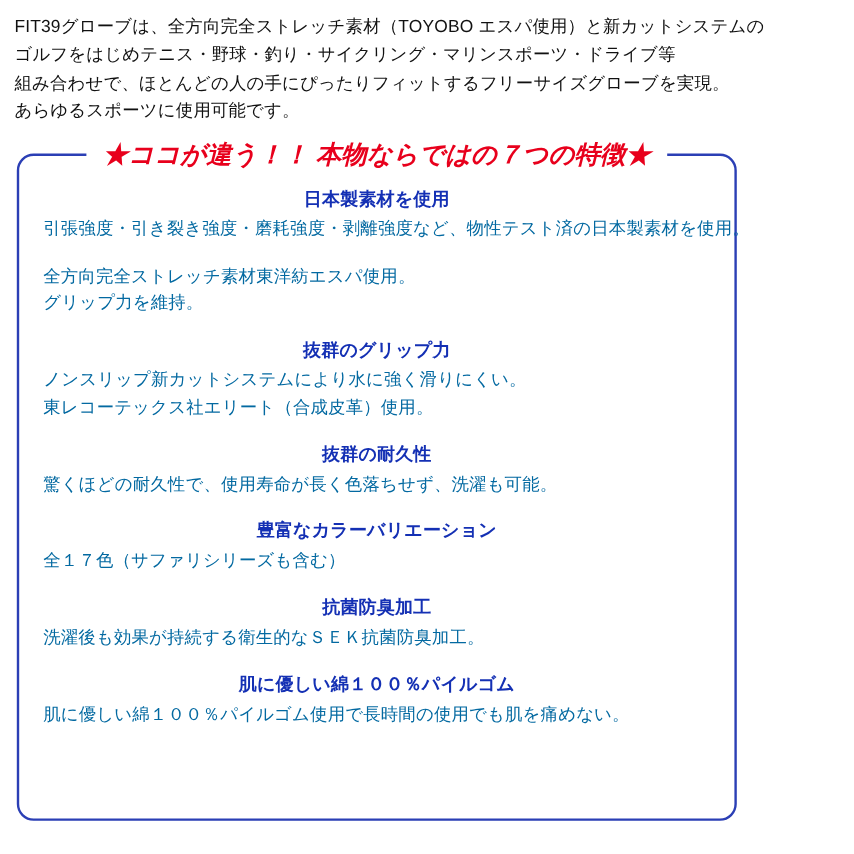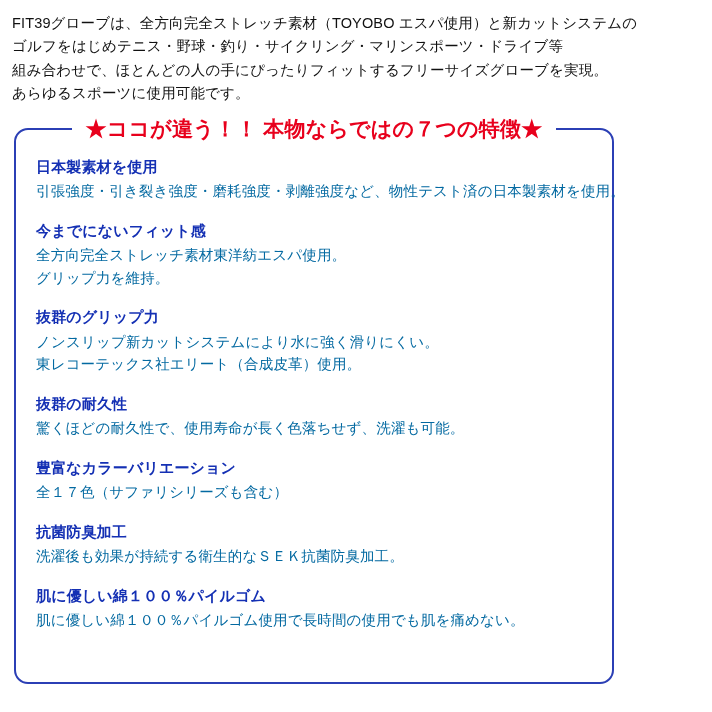--- a/index.html
+++ b/index.html
@@ -42,20 +42,21 @@
     height: 556px;
     box-sizing: border-box;
     padding: 26px 20px 0 20px;
   }
   .box-title {
     position: absolute;
     top: -15px;
     left: 0;
     right: 0;
     text-align: center;
+    font-style: italic;
   }
   .box-title span {
     background: #ffffff;
     padding: 0 14px;
     font-size: 21px;
     font-weight: bold;
     color: #e8001c;
     letter-spacing: 0.01em;
     white-space: nowrap;
   }
@@ -65,20 +66,21 @@
   .feature:last-child {
     margin-bottom: 0;
   }
   .feature-head {
     font-size: 15px;
     font-weight: bold;
     color: #1430b4;
     line-height: 1.5;
     margin-bottom: 2px;
     letter-spacing: 0.01em;
+    text-align: center;
   }
   .feature-line {
     font-size: 14.5px;
     line-height: 1.55;
     color: #0369a1;
     letter-spacing: 0.01em;
     white-space: nowrap;
   }
 </style>
 </head>
@@ -98,21 +100,20 @@
     <div class="box-title">
       <span>★ココが違う！！ 本物ならではの７つの特徴★</span>
     </div>
 
     <div class="feature">
       <div class="feature-head">日本製素材を使用</div>
       <div class="feature-line">引張強度・引き裂き強度・磨耗強度・剥離強度など、物性テスト済の日本製素材を使用。</div>
     </div>
 
     <div class="feature">
-      <div class="feature-head">今までにないフィット感</div>
       <div class="feature-line">全方向完全ストレッチ素材東洋紡エスパ使用。</div>
       <div class="feature-line">グリップ力を維持。</div>
     </div>
 
     <div class="feature">
       <div class="feature-head">抜群のグリップ力</div>
       <div class="feature-line">ノンスリップ新カットシステムにより水に強く滑りにくい。</div>
       <div class="feature-line">東レコーテックス社エリート（合成皮革）使用。</div>
     </div>
 

